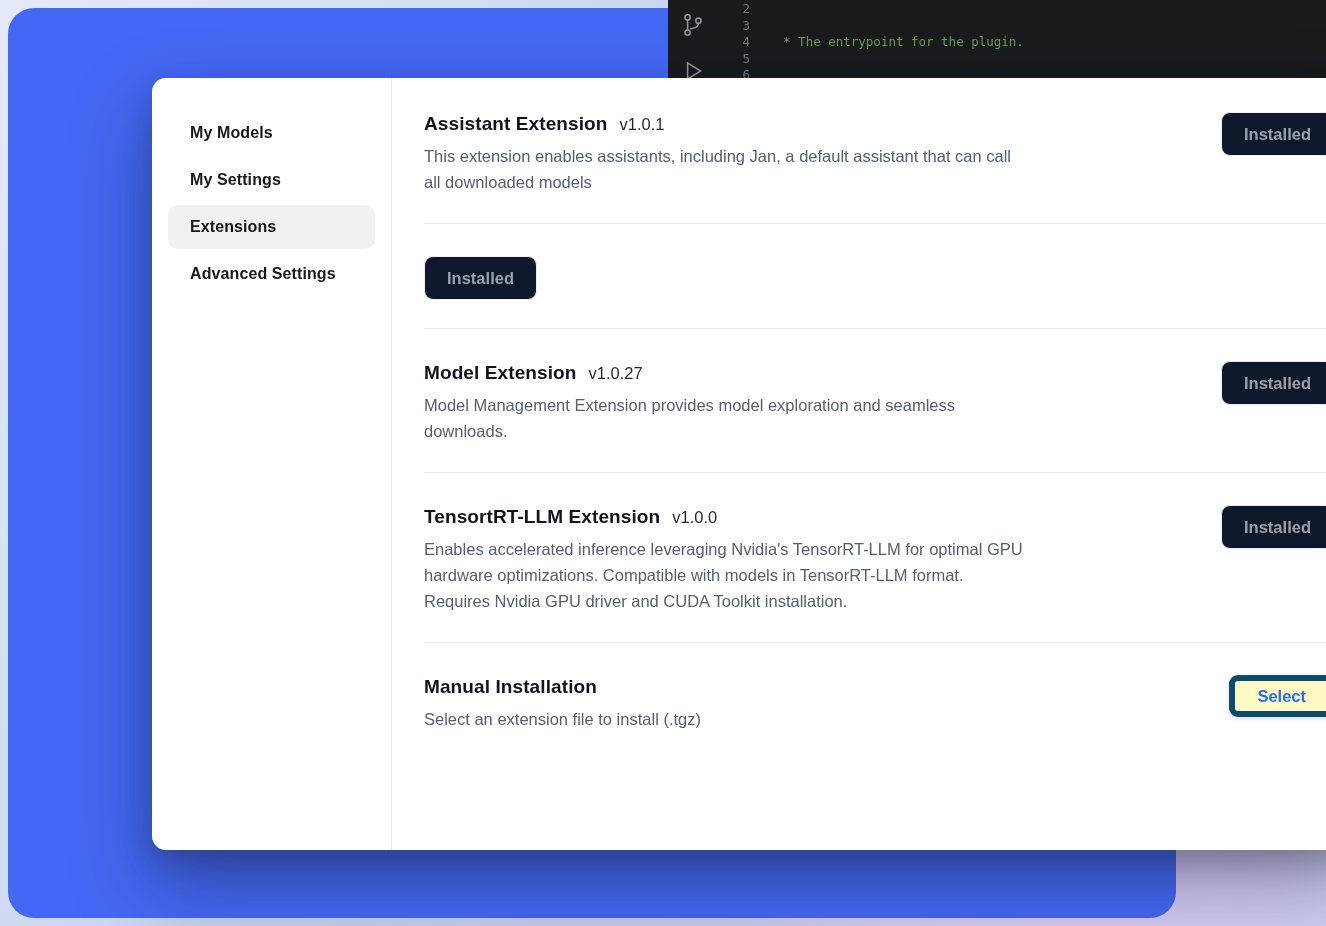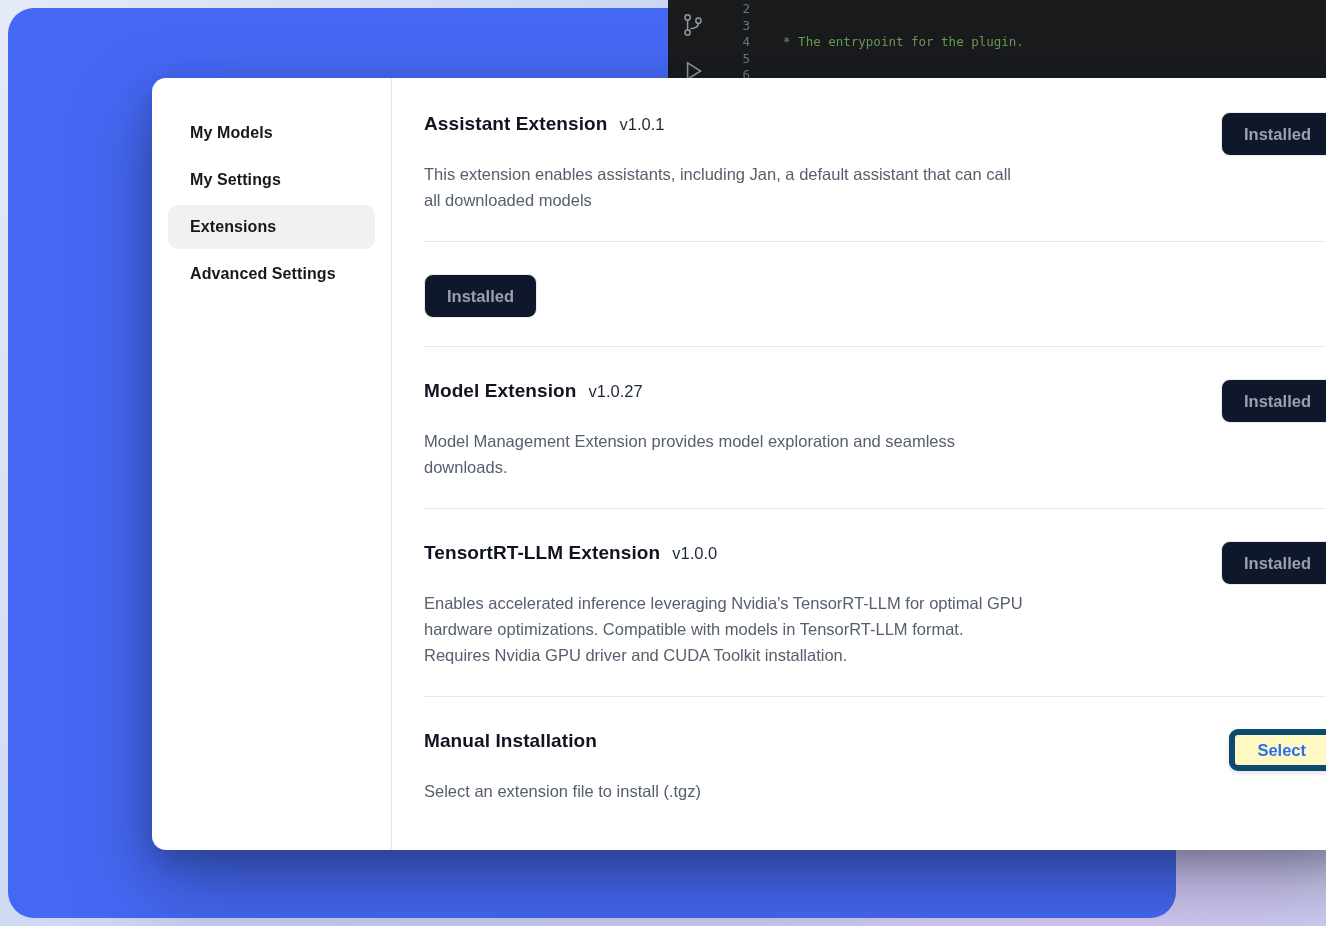--- a/index.html
+++ b/index.html
@@ -69,21 +69,21 @@
 
   .content { flex:1; padding:0 30px 0 32px; }
   .section { display:flex; justify-content:space-between; align-items:flex-start;
              padding:30px 0 28px; border-bottom:1px solid #e8e9eb; }
   .section.first { padding-top:32px; }
   .section.last { border-bottom:none; }
   .sec-info { max-width:600px; }
   .sec-title-row { line-height:28px; }
   .sec-title { font-size:19px; font-weight:700; color:#0f1420; letter-spacing:.1px; }
   .sec-version { font-size:16.5px; font-weight:400; color:#1f2937; margin-left:12px; }
-  .sec-desc { margin-top:22px; font-size:16.5px; line-height:26px; color:#55606e; }
+  .sec-desc { margin-top:4px; font-size:16.5px; line-height:26px; color:#55606e; }
   .sec-link { color:#2563eb; text-decoration:none; cursor:pointer; }
 
   .pill-btn {
     flex-shrink:0; margin-top:2px; height:44px; padding:0 22px; min-width:113px;
     border-radius:9px; border:1px solid #ececee; background:#0f172a;
     font-family:"Liberation Sans", sans-serif; font-size:16.5px; font-weight:600; color:#9aa1ac;
     cursor:pointer;
   }
   .pill-btn.select {
     min-width:95px; height:42px; background:#fef9c3; border:6px solid #0c4a6e;

